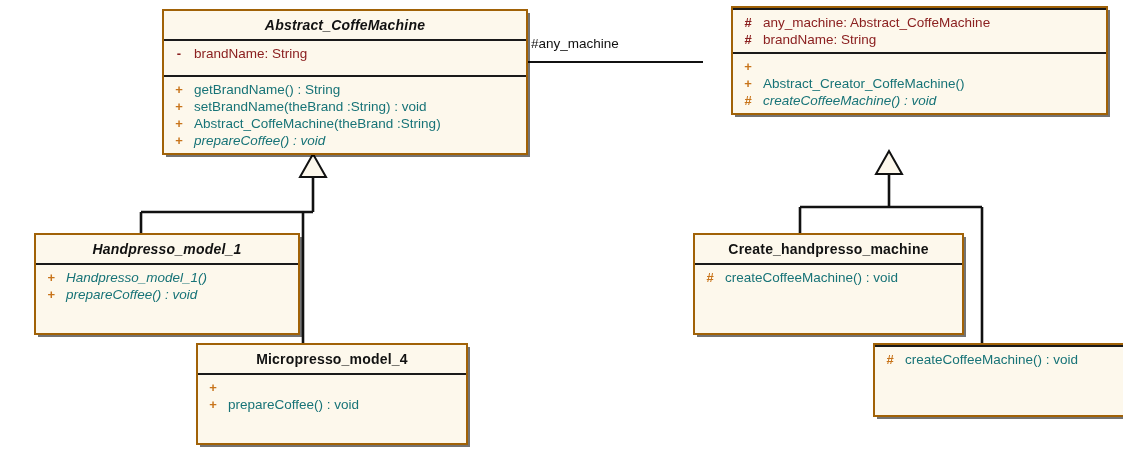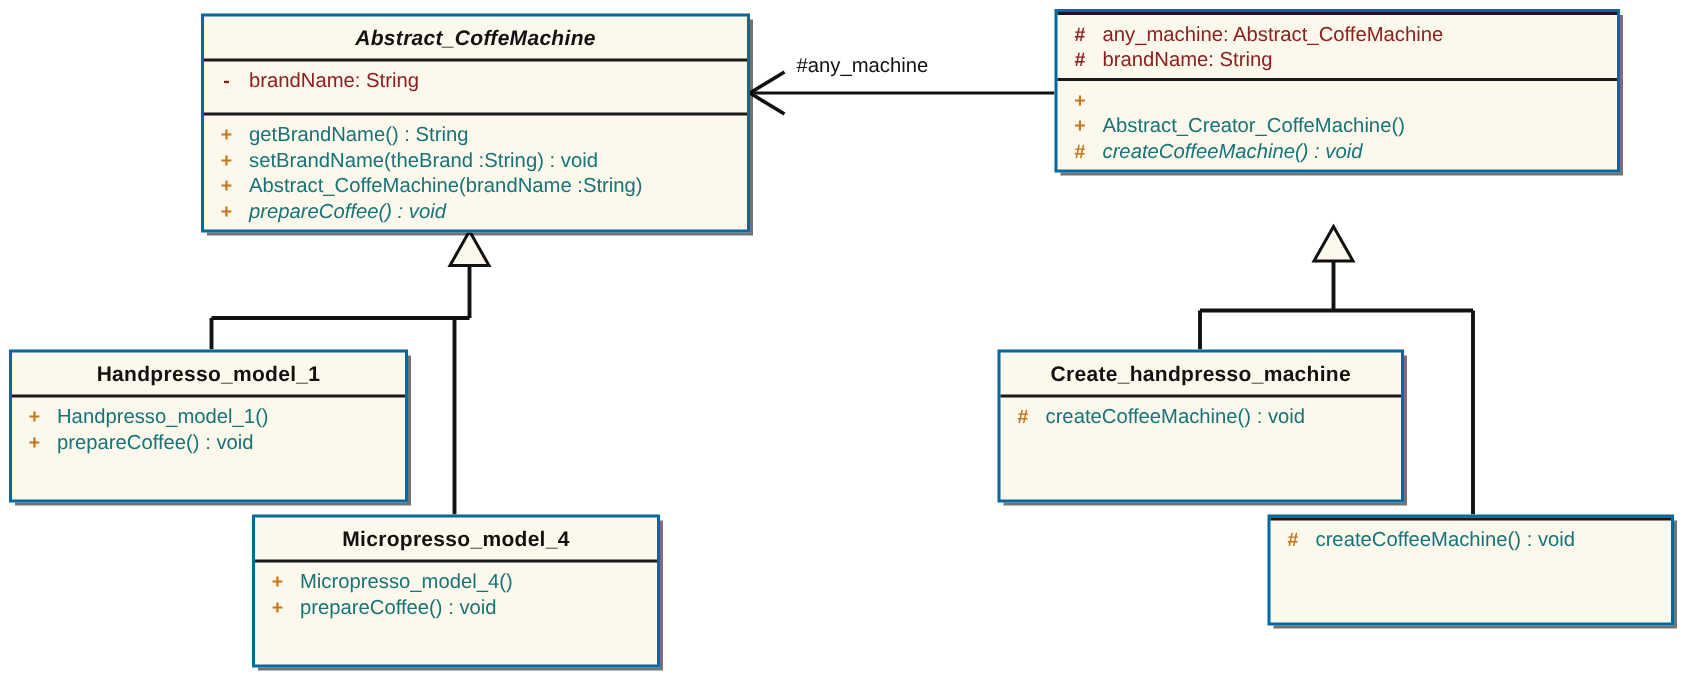--- a/index.html
+++ b/index.html
@@ -29,23 +29,24 @@
     width: 1123px;
     height: 450px;
     z-index: 1;
   }
 
   
   .uml-class {
     position: absolute;
     box-sizing: border-box;
     background: #FDF8EC;
-    border: 2px solid #0369a1;
+    border: 2px solid #a16207;
     box-shadow: 3px 3px 0 -1px rgba(0,0,0,0.55);
     z-index: 2;
+    margin-left: 28px;
   }
 
   .class-name {
     text-align: center;
     font-size: 14px;
     font-weight: bold;
     color: #121212;
     padding: 6px 4px 6px 4px;
     white-space: nowrap;
     letter-spacing: 0.2px;
@@ -149,21 +150,21 @@
       <div class="member-row oper">
         <span class="vis">+</span>
         <span class="member-text">getBrandName() : String</span>
       </div>
       <div class="member-row oper">
         <span class="vis">+</span>
         <span class="member-text">setBrandName(theBrand :String) : void</span>
       </div>
       <div class="member-row oper">
         <span class="vis">+</span>
-        <span class="member-text">Abstract_CoffeMachine(brandName :String)</span>
+        <span class="member-text">Abstract_CoffeMachine(theBrand :String)</span>
       </div>
       <div class="member-row oper">
         <span class="vis">+</span>
         <span class="member-text italic">prepareCoffee() : void</span>
       </div>
     </div>
   </div>
 
   <div class="uml-class" style="left:703px; top:6px; width:377px;">
     <div class="compartment">
@@ -184,41 +185,40 @@
         <span class="vis">+</span>
         <span class="member-text">Abstract_Creator_CoffeMachine()</span>
       </div>
       <div class="member-row oper prot">
         <span class="vis">#</span>
         <span class="member-text italic">createCoffeeMachine() : void</span>
       </div>
     </div>
   </div>
 
-  <div class="uml-class" style="left:6px; top:233px; width:266px;">
+  <div class="uml-class" style="left:6px; top:233px; width:266px;font-style:italic;">
     <div class="class-name">Handpresso_model_1</div>
     <div class="compartment">
       <div class="member-row oper">
         <span class="vis">+</span>
         <span class="member-text">Handpresso_model_1()</span>
       </div>
       <div class="member-row oper">
         <span class="vis">+</span>
         <span class="member-text">prepareCoffee() : void</span>
       </div>
       <div style="height:26px;"></div>
     </div>
   </div>
 
   <div class="uml-class" style="left:168px; top:343px; width:272px;">
     <div class="class-name">Micropresso_model_4</div>
     <div class="compartment">
       <div class="member-row oper">
         <span class="vis">+</span>
-        <span class="member-text">Micropresso_model_4()</span>
       </div>
       <div class="member-row oper">
         <span class="vis">+</span>
         <span class="member-text">prepareCoffee() : void</span>
       </div>
       <div style="height:26px;"></div>
     </div>
   </div>
 
   <div class="uml-class" style="left:665px; top:233px; width:271px;">

